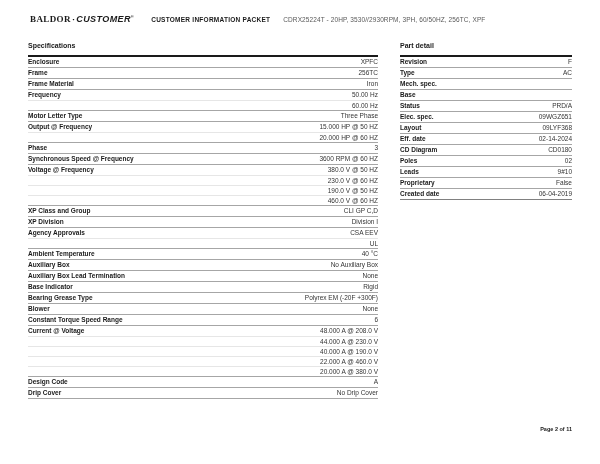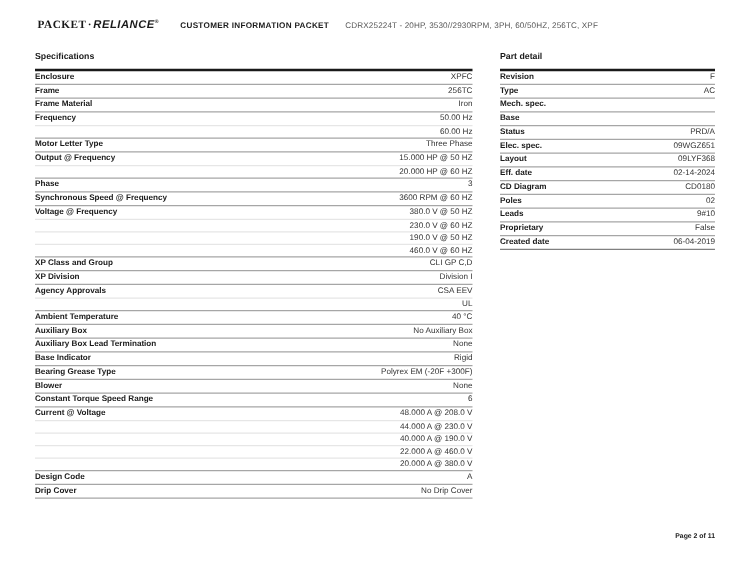--- a/index.html
+++ b/index.html
@@ -77,21 +77,21 @@
     right: 28px; top: 426px;
     font-size: 5.5px;
     font-weight: bold;
   }
 </style>
 </head>
 <body>
 
 <div class="page-header">
   <span class="logo">
-    <span class="logo-baldor">PACKET</span><span class="logo-dot">·</span><span class="logo-reliance">RELIANCE</span><span class="logo-mark">®</span>
+    <span class="logo-baldor">BALDOR</span><span class="logo-dot">·</span><span class="logo-reliance">CUSTOMER</span><span class="logo-mark">®</span>
   </span>
   <span class="doc-title">CUSTOMER INFORMATION PACKET</span>
   <span class="part-summary">CDRX25224T - 20HP, 3530//2930RPM, 3PH, 60/50HZ, 256TC, XPF</span>
 </div>
 
 <div class="col col-specs">
   <div class="sec-title">Specifications</div>
   <div class="spec-table with-bottom" id="spec-table">
       <div class="trow">
         <div class="tline">

